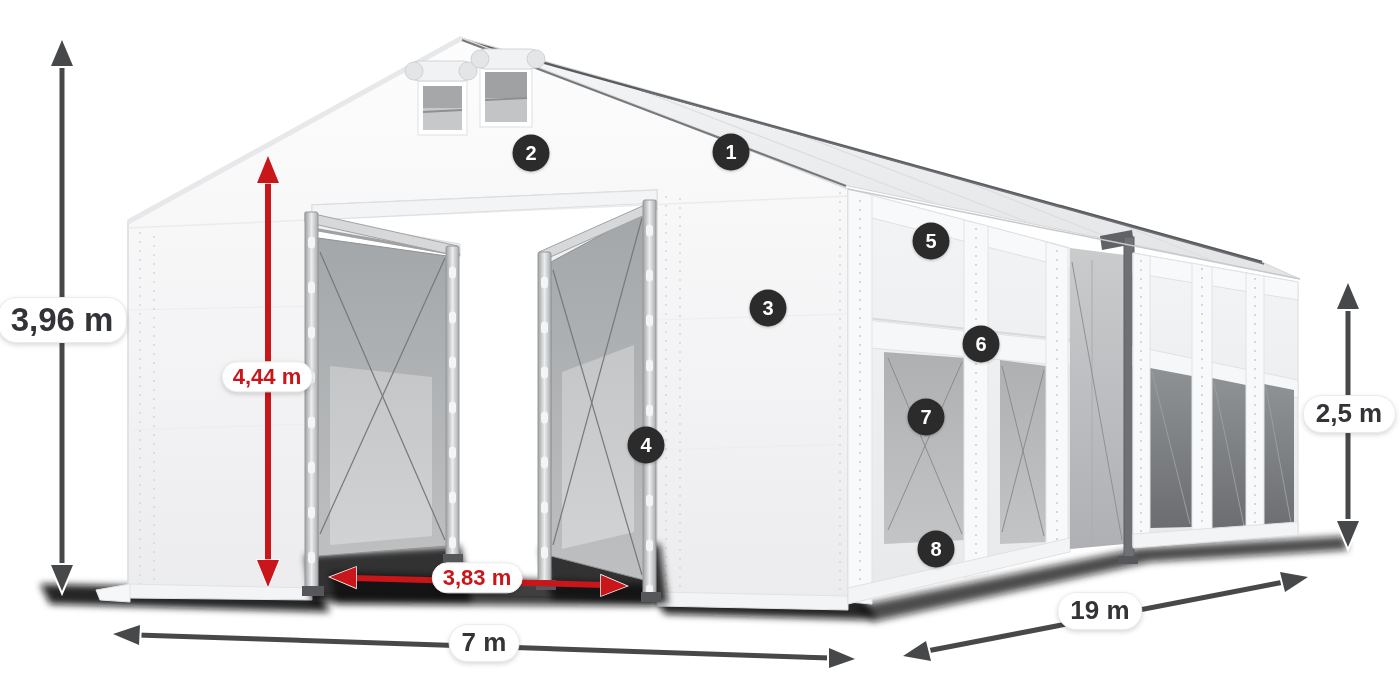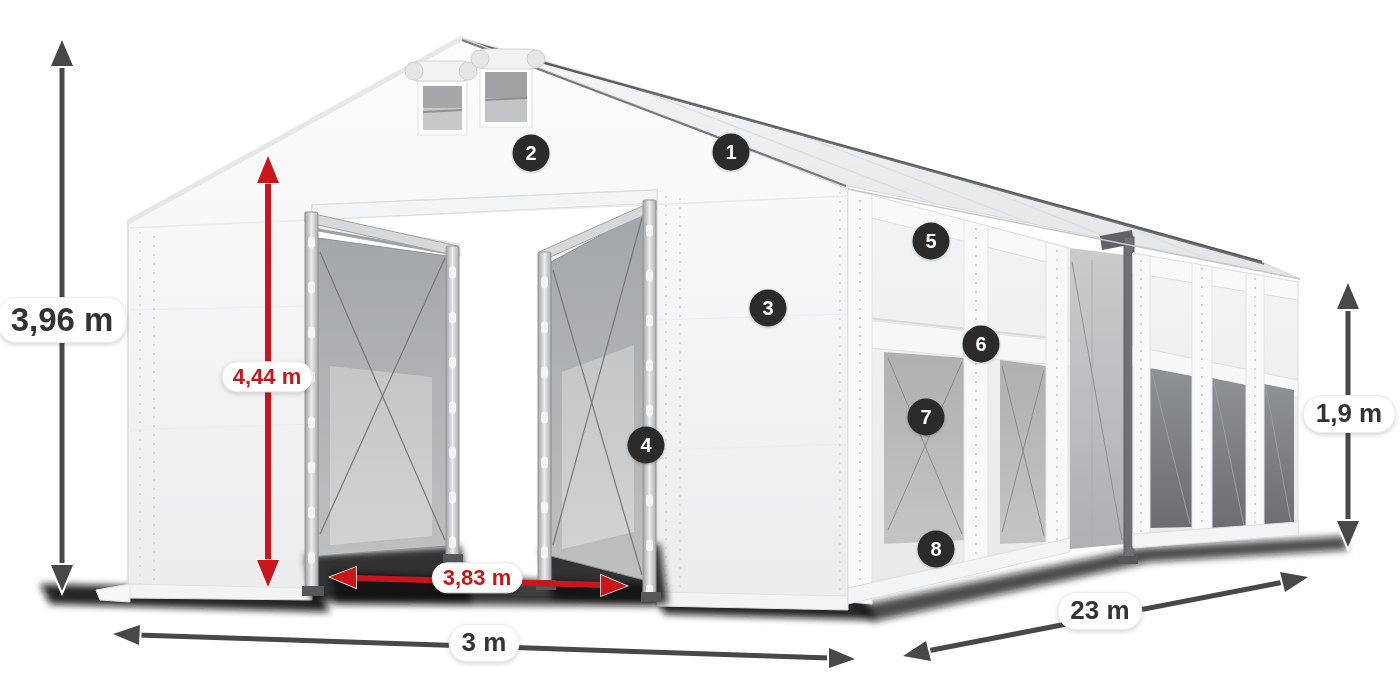--- a/index.html
+++ b/index.html
@@ -253,23 +253,23 @@
       <line x1="1348" y1="305" x2="1348" y2="526" stroke="#47484a" stroke-width="5"></line>
       <polygon points="1348,283 1337,309 1359,309" fill="#47484a" stroke="#ffffff" stroke-width="4" paint-order="stroke"></polygon>
       <polygon points="1348,547 1337,521 1359,521" fill="#47484a" stroke="#ffffff" stroke-width="4" paint-order="stroke"></polygon>
     </g>
   </g>
 </svg>
 
 <div class="dim" style="left:62px;top:320px;font-size:33px;">3,96 m</div>
 <div class="dim red" style="left:267px;top:377px;">4,44 m</div>
 <div class="dim red" style="left:477px;top:578px;">3,83 m</div>
-<div class="dim" style="left:484px;top:643px;">3 m</div>
-<div class="dim" style="left:1100px;top:611px;">23 m</div>
-<div class="dim" style="left:1349px;top:414px;">1,9 m</div>
+<div class="dim" style="left:484px;top:643px;">7 m</div>
+<div class="dim" style="left:1100px;top:611px;">19 m</div>
+<div class="dim" style="left:1349px;top:414px;">2,5 m</div>
 
 <div class="marker" style="left:731px;top:152px;">1</div>
 <div class="marker" style="left:531px;top:153px;">2</div>
 <div class="marker" style="left:768px;top:308px;">3</div>
 <div class="marker" style="left:646px;top:445px;">4</div>
 <div class="marker" style="left:931px;top:241px;">5</div>
 <div class="marker" style="left:981px;top:344px;">6</div>
 <div class="marker" style="left:926px;top:417px;">7</div>
 <div class="marker" style="left:936px;top:549px;">8</div>
 

